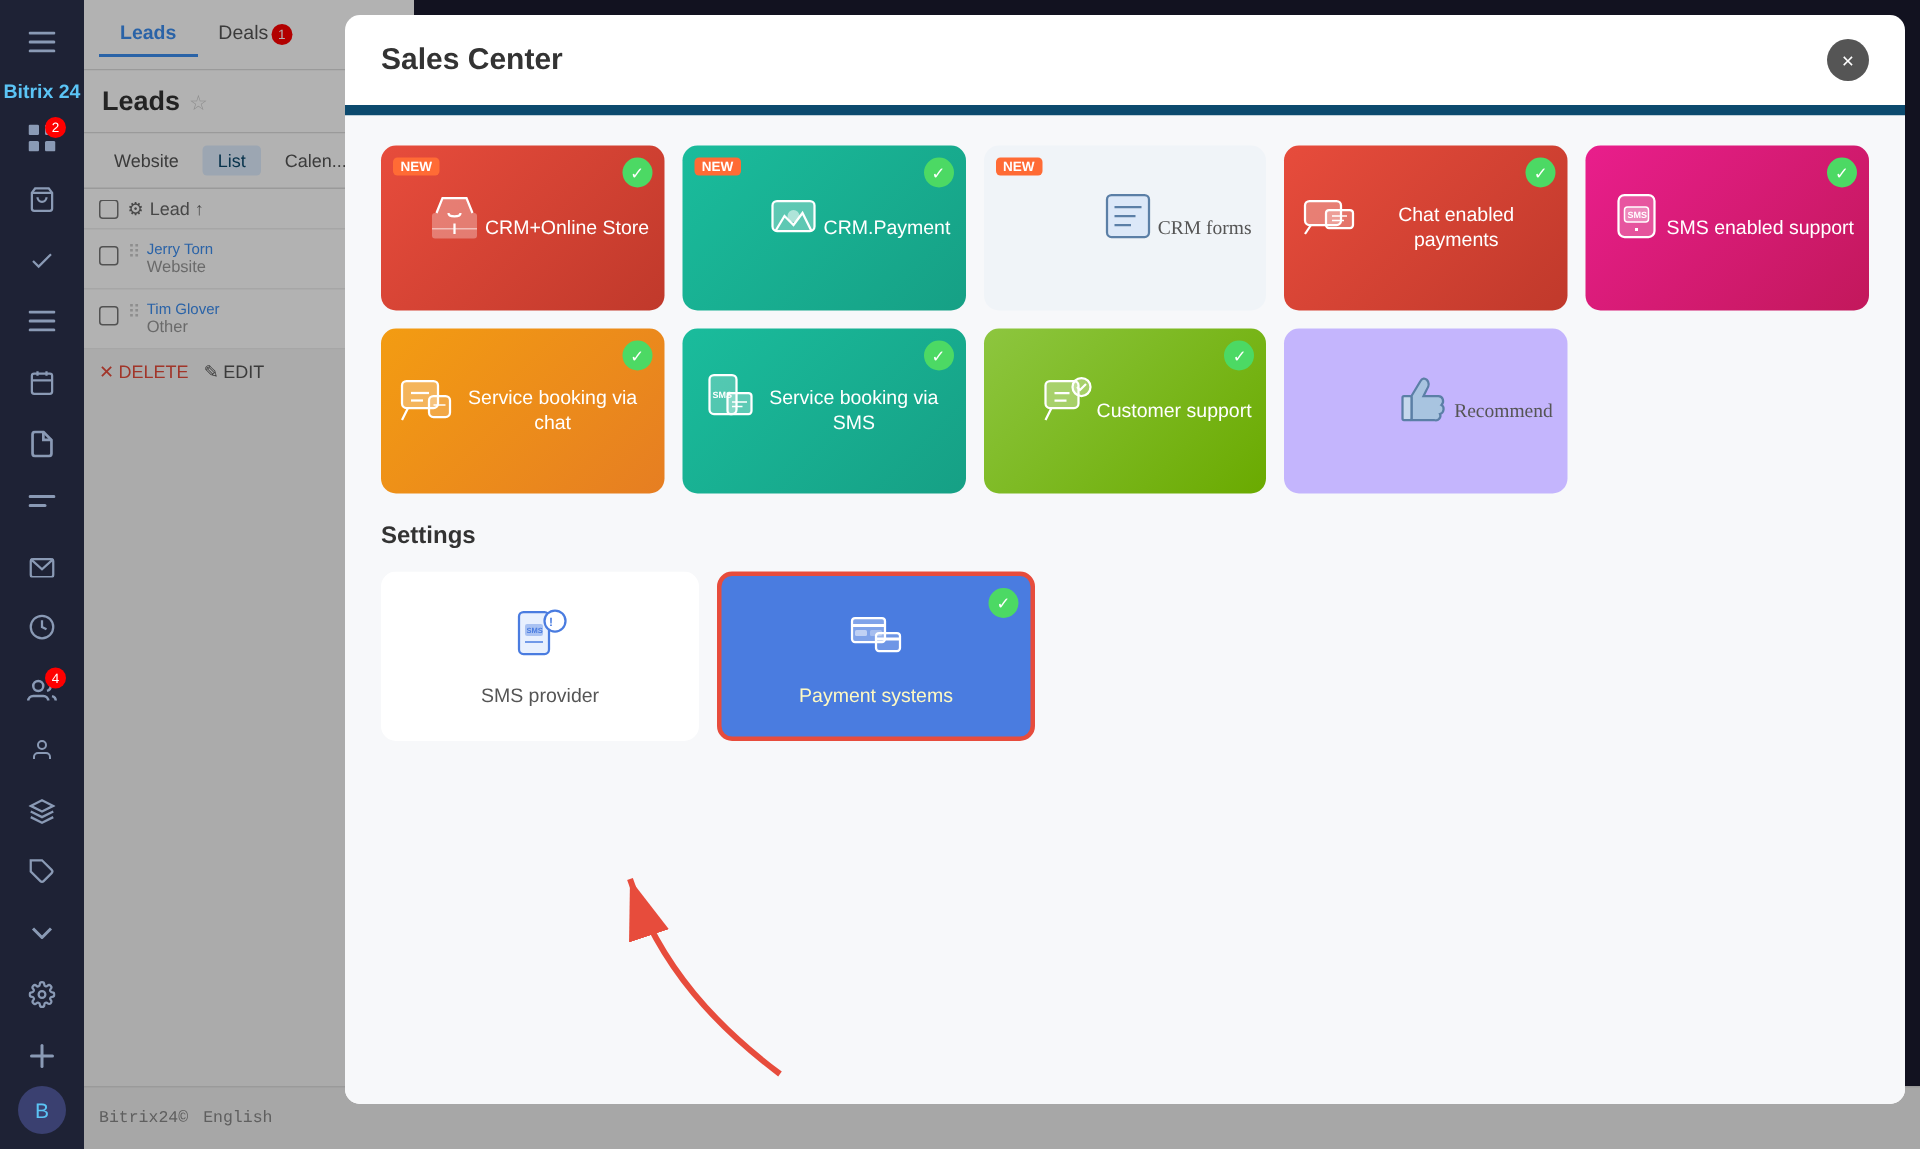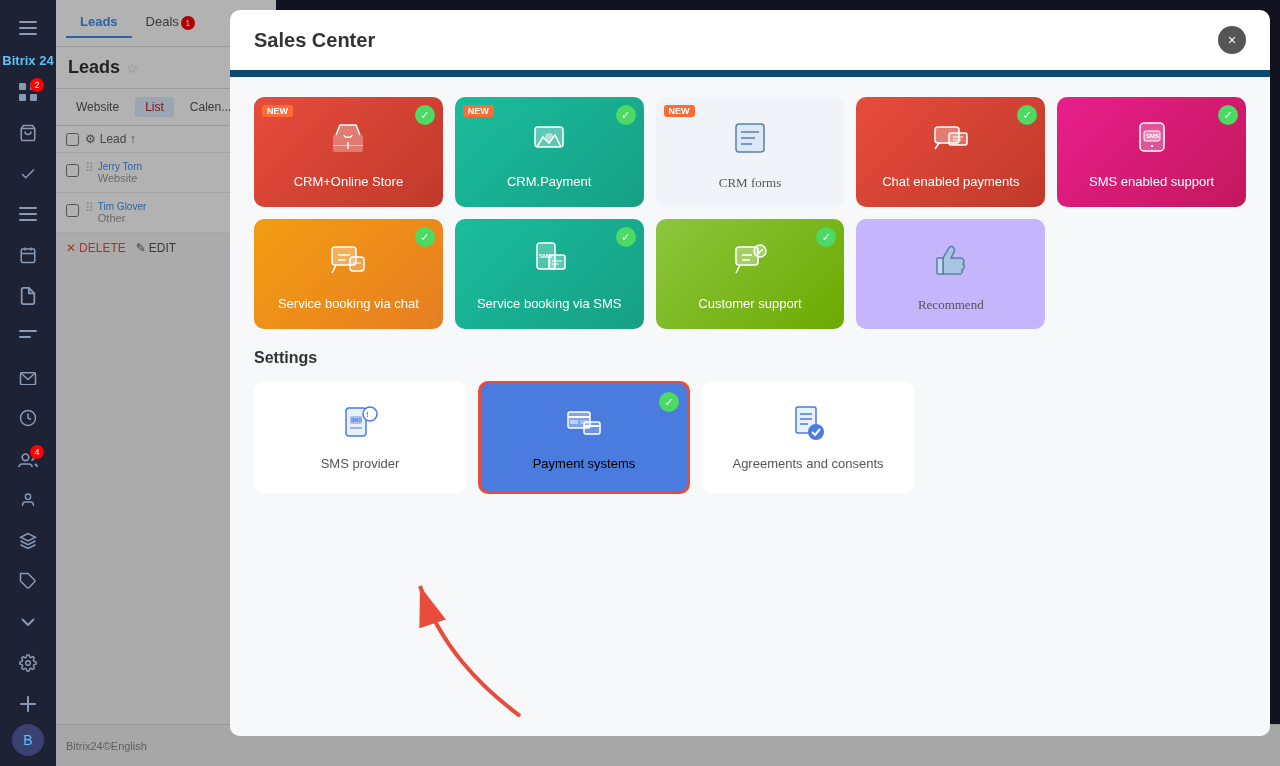--- a/index.html
+++ b/index.html
@@ -24,21 +24,21 @@
     .crm-header { background: #fff; padding: 8px 10px; border-bottom: 1px solid #ddd; }
     .crm-tabs { display: flex; gap: 0; }
     .crm-tab { padding: 6px 14px; font-size: 13px; cursor: pointer; color: #555; border-bottom: 2px solid transparent; }
     .crm-tab.active { color: #3d8ef0; border-bottom-color: #3d8ef0; font-weight: 600; }
     .crm-tab .tab-badge { background: red; color: white; border-radius: 50%; width: 14px; height: 14px; font-size: 9px; display: inline-flex; align-items: center; justify-content: center; margin-left: 2px; }
     .crm-title-bar { padding: 10px 12px; display: flex; align-items: center; gap: 6px; background: #fff; border-bottom: 1px solid #ddd; }
     .crm-title { font-size: 18px; font-weight: 600; color: #333; }
     .crm-star { color: #ccc; font-size: 14px; }
     .crm-filter-bar { display: flex; gap: 6px; padding: 8px 10px; background: #fff; border-bottom: 1px solid #ddd; }
     .crm-filter-btn { font-size: 12px; padding: 3px 10px; border-radius: 3px; cursor: pointer; color: #555; border: none; background: transparent; }
-    .crm-filter-btn.active { background: #e0eeff; color: #b91c1c; }
+    .crm-filter-btn.active { background: #e0eeff; color: #0c4a6e; }
     .crm-list { background: #fff; }
     .crm-list-header { display: flex; align-items: center; padding: 6px 10px; font-size: 12px; color: #666; border-bottom: 1px solid #eee; }
     .crm-list-header input[type=checkbox] { margin-right: 6px; }
     .crm-list-item { display: flex; align-items: flex-start; padding: 8px 10px; border-bottom: 1px solid #eee; cursor: pointer; }
     .crm-list-item input[type=checkbox] { margin-right: 6px; margin-top: 3px; }
     .crm-item-drag { color: #ccc; margin-right: 4px; font-size: 12px; }
     .crm-item-name { color: #3d8ef0; font-size: 10px; font-weight: 500; }
     .crm-item-sub { color: #999; font-size: 11px; }
     .crm-selection-bar { padding: 8px 10px; font-size: 12px; color: #555; background: #f9f9f9; border-bottom: 1px solid #ddd; }
     .crm-action-bar { display: flex; gap: 10px; padding: 8px 10px; }
@@ -62,21 +62,21 @@
       padding: 16px 24px; border-bottom: 7px solid #0c4a6e;
     }
     .modal-title { font-size: 20px; font-weight: 600; color: #333; }
     .modal-close {
       width: 28px; height: 28px; background: #555; border-radius: 50%;
       display: flex; align-items: center; justify-content: center;
       color: white; font-size: 14px; cursor: pointer;
     }
     .modal-body { flex: 1; overflow-y: auto; padding: 20px 24px; background: #f7f8fa; }
     .card {
-      border-radius: 10px; padding: 16px 10px; display: flex; flex-direction: column;
+      border-radius: 10px; padding: 16px 10px; display: flex; 
       align-items: center; justify-content: flex-end; min-height: 110px;
       cursor: pointer; position: relative;
     }
     .card-icon { font-size: 36px; margin-bottom: 8px; color: white; }
     .card-label { font-size: 13px; color: white; text-align: center; font-weight: 500; line-height: 1.3; }
     .card-label-dark { color: #555; font-size: 13px; text-align: center; font-weight: 500; font-family: Liberation Serif, serif; }
     .card-check {
       position: absolute; top: 8px; right: 8px;
       width: 20px; height: 20px; background: #4cd964; border-radius: 50%;
       display: flex; align-items: center; justify-content: center;
@@ -108,21 +108,21 @@
     }
     .setting-card.selected { background: #4a7ce0; border-color: #e74c3c; border-width: 3px; }
     .setting-card.selected .setting-label { color: white; }
     .setting-card-icon { font-size: 32px; color: #4a7ce0; margin-bottom: 8px; }
     .setting-label { font-size: 13px; color: #555; text-align: center; font-weight: 500; }
 
     
     .bottom-bar {
       position: absolute; bottom: 0; left: 56px; right: 0; height: 42px;
       background: #f0f0f0; border-top: 1px solid #ddd; display: flex; align-items: center;
-      padding: 0 10px; gap: 0; z-index: 5;
+      padding: 0 10px; gap: 10px; z-index: 5; font-family: Liberation Mono, monospace;
     }
     .bottom-logo { font-size: 11px; color: #888; }
     .bottom-lang { font-size: 11px; color: #888; }
   </style>
 </head>
 <body>
 
 <div class="sidebar">
   <div class="sidebar-icon">
     <svg width="18" height="14" viewBox="0 0 18 14" fill="#8a9ab5">
@@ -449,36 +449,23 @@
           <div style="font-size:32px; color:white; margin-bottom:8px;">
             <svg width="36" height="36" viewBox="0 0 36 36" fill="none">
               <rect x="2" y="8" width="22" height="16" rx="2" fill="rgba(255,255,255,0.3)" stroke="white" stroke-width="1.5"></rect>
               <line x1="2" y1="13" x2="24" y2="13" stroke="white" stroke-width="2"></line>
               <rect x="4" y="16" width="8" height="4" rx="1" fill="rgba(255,255,255,0.5)"></rect>
               <rect x="14" y="16" width="8" height="4" rx="1" fill="rgba(255,255,255,0.3)"></rect>
               <rect x="18" y="18" width="16" height="12" rx="2" fill="rgba(255,255,255,0.2)" stroke="white" stroke-width="1.5"></rect>
               <line x1="18" y1="22" x2="34" y2="22" stroke="white" stroke-width="2"></line>
             </svg>
           </div>
-          <div class="setting-label" style="color:#000000;">Payment systems</div>
-        </div>
-
-        <div class="setting-card">
-          <div class="setting-card-icon">
-            <svg width="36" height="36" viewBox="0 0 36 36" fill="none">
-              <rect x="6" y="3" width="20" height="26" rx="2" fill="#e8f0fe" stroke="#4a7ce0" stroke-width="1.5"></rect>
-              <line x1="10" y1="10" x2="22" y2="10" stroke="#4a7ce0" stroke-width="1.5"></line>
-              <line x1="10" y1="15" x2="22" y2="15" stroke="#4a7ce0" stroke-width="1.5"></line>
-              <line x1="10" y1="20" x2="18" y2="20" stroke="#4a7ce0" stroke-width="1.5"></line>
-              <circle cx="26" cy="28" r="8" fill="#4a7ce0"></circle>
-              <path d="M22 28 L25 31 L30 25" stroke="white" stroke-width="2" fill="none"></path>
-            </svg>
-          </div>
-          <div class="setting-label">Agreements and consents</div>
-        </div>
+          <div class="setting-label" style="color:#fef9c3;">Payment systems</div>
+        </div>
+
 
       </div>
     </div>
   </div>
 </div>
 
 <svg style="position:absolute; left:380px; bottom:40px; width:200px; height:160px; z-index:50; pointer-events:none;" viewBox="0 0 200 160">
   <defs>
     <marker id="arrowhead" markerWidth="10" markerHeight="7" refX="10" refY="3.5" orient="auto">
       <polygon points="0 0, 10 3.5, 0 7" fill="#e74c3c"></polygon>

